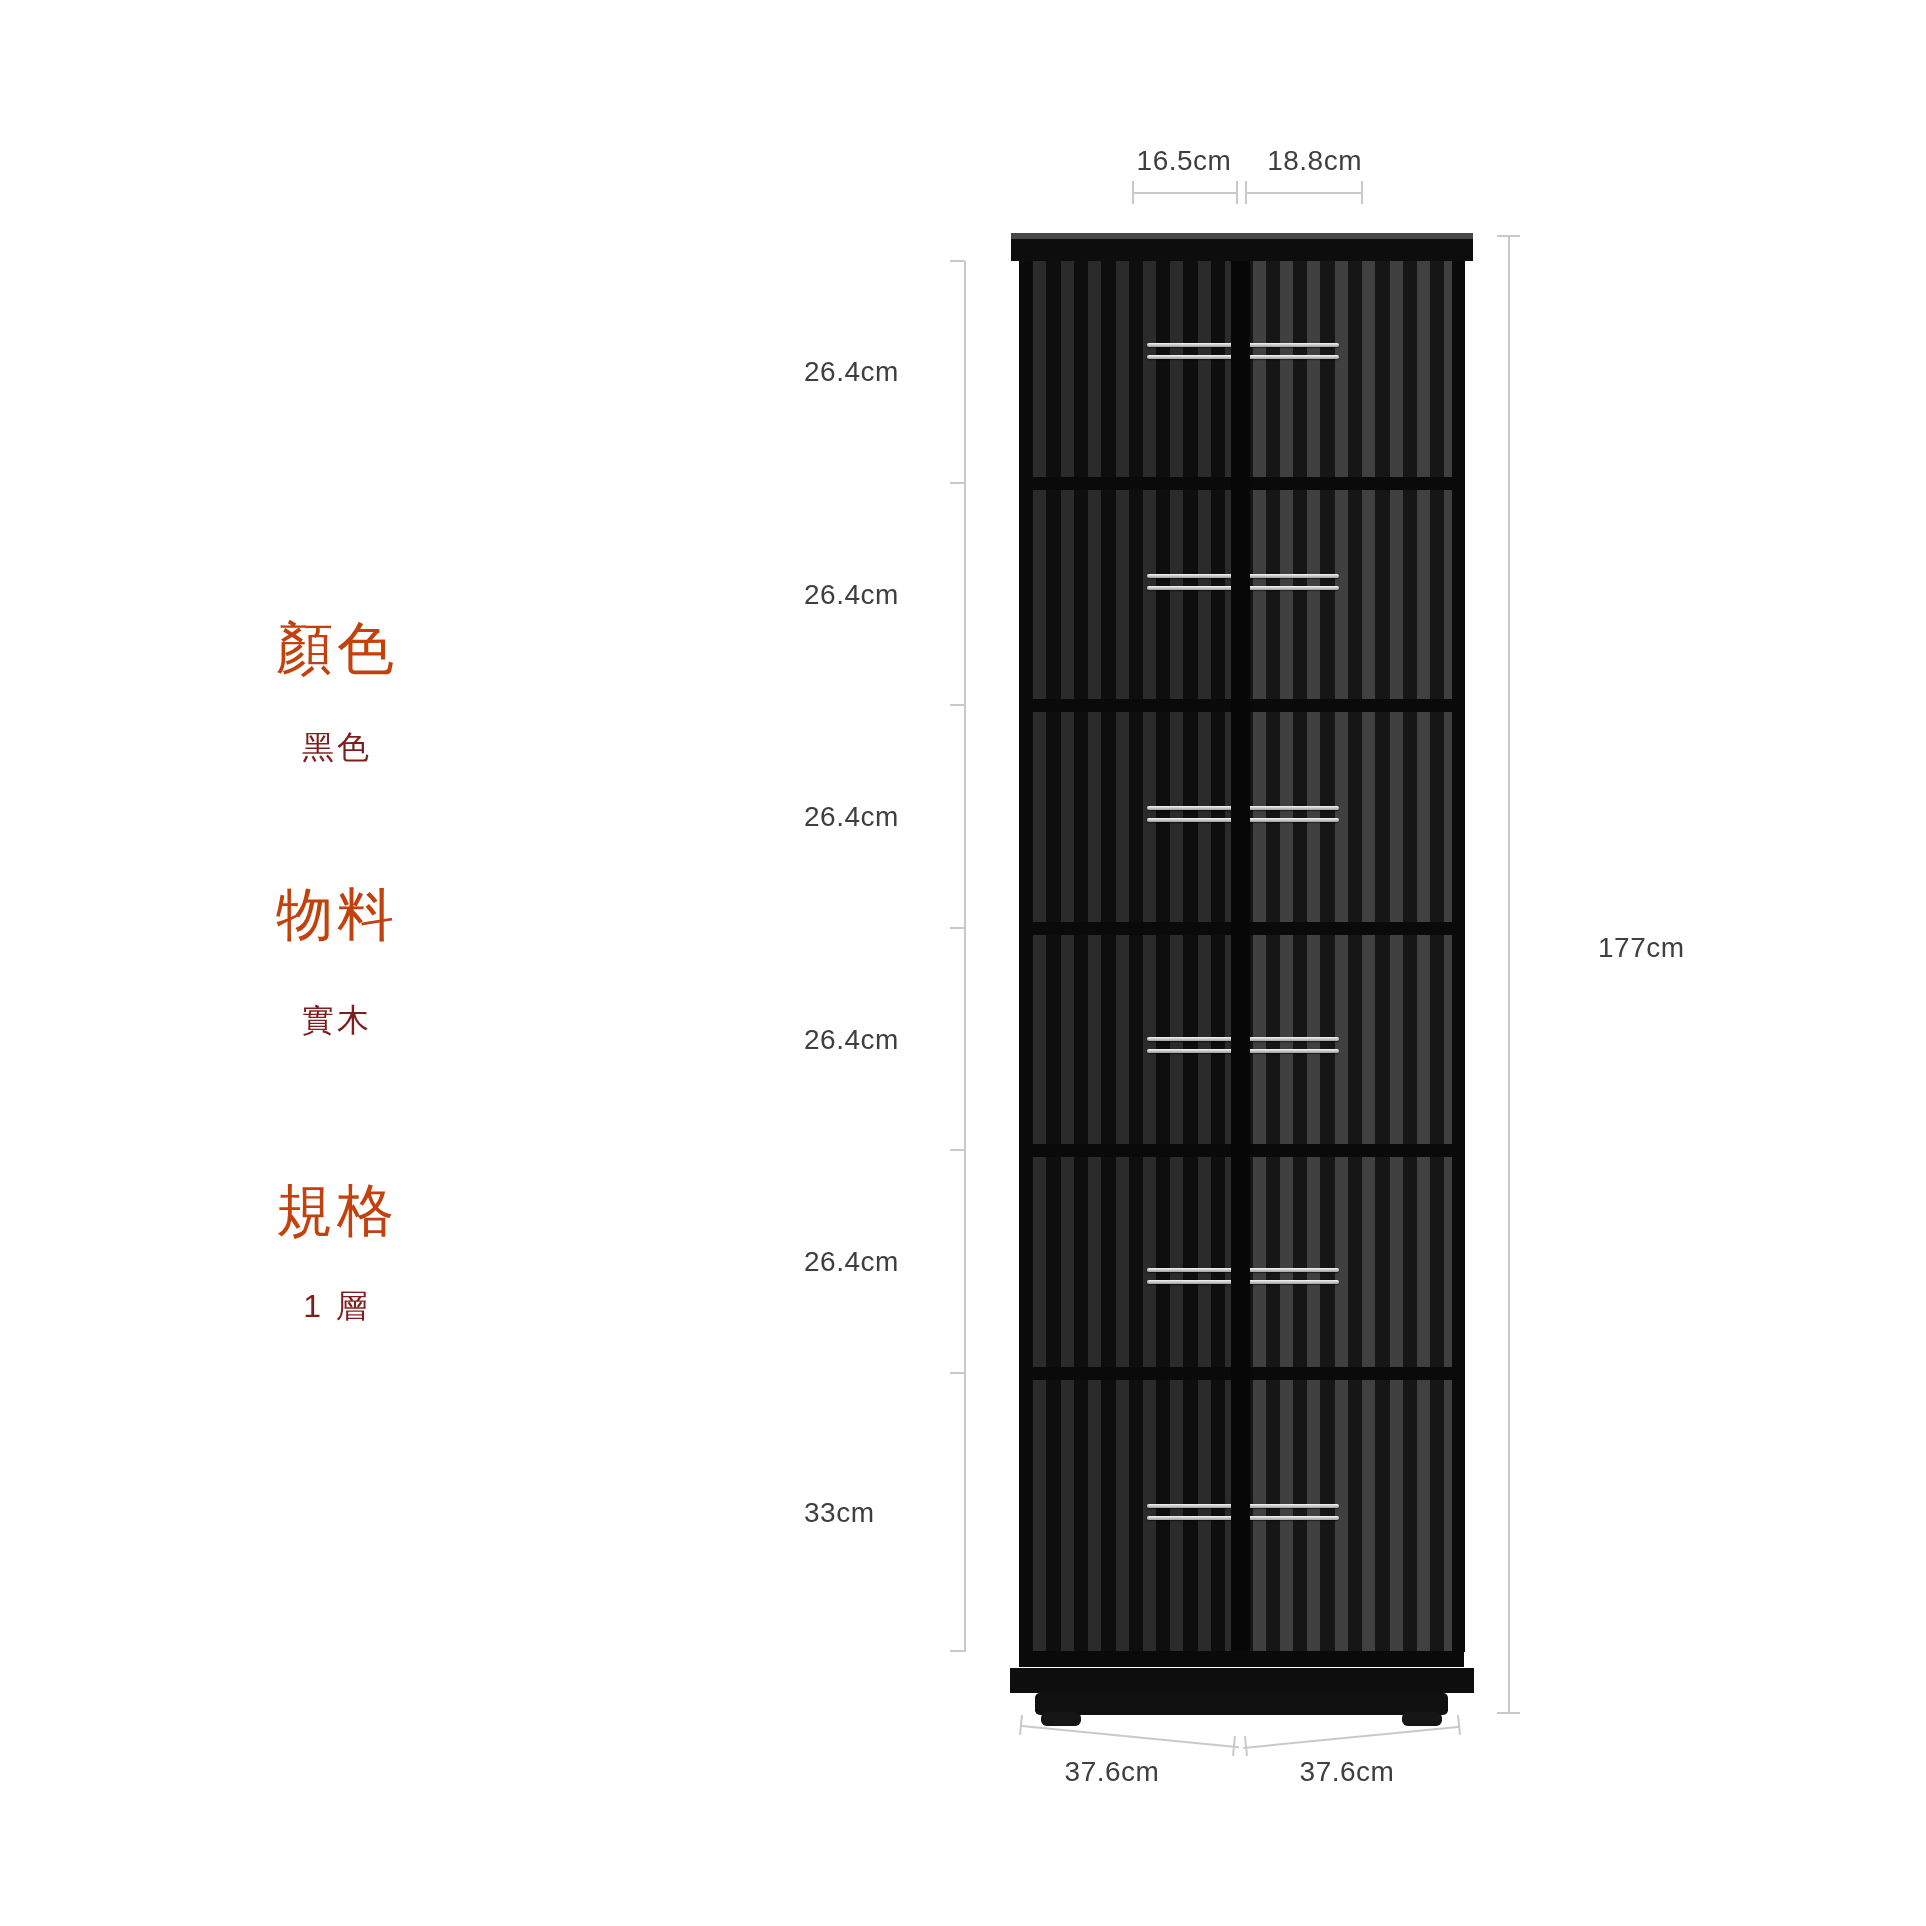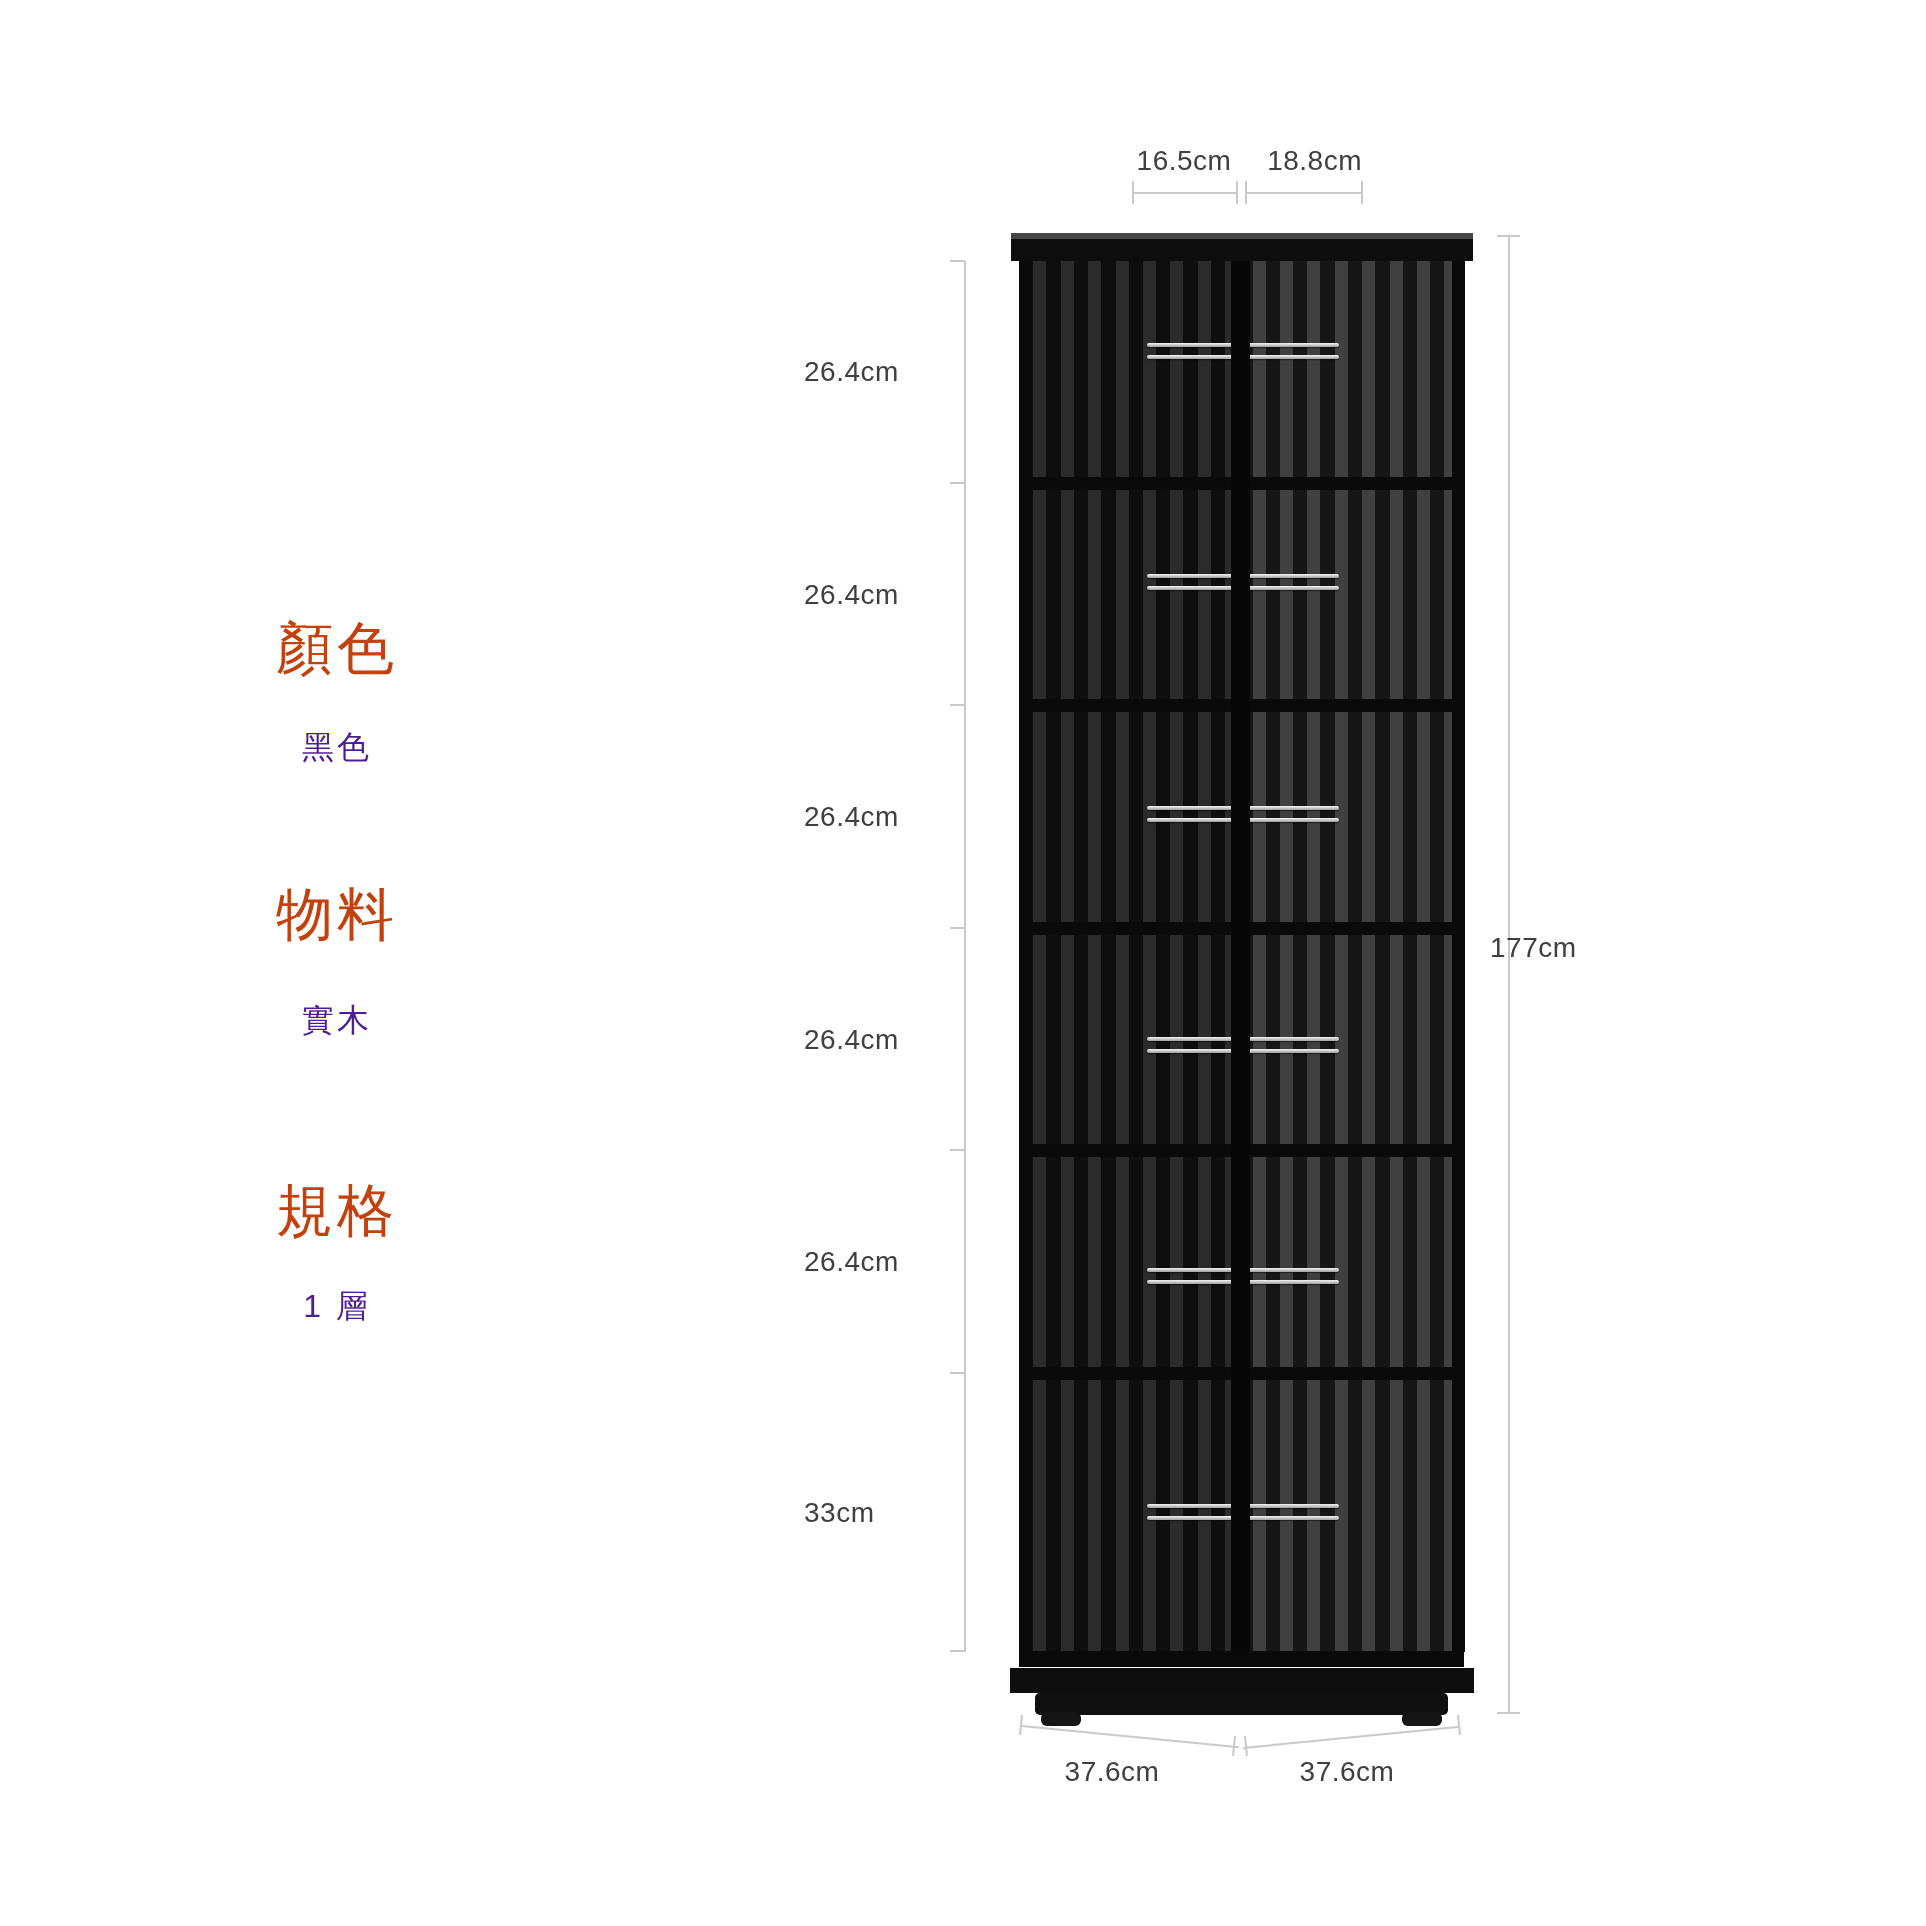--- a/index.html
+++ b/index.html
@@ -3,21 +3,21 @@
 <meta charset="utf-8">
 <style>
   * { margin:0; padding:0; box-sizing:border-box; }
   html,body { background:#ffffff; font-family:"Liberation Sans", sans-serif; }
   .canvas { position:relative; width:1926px; height:1926px; background:#ffffff; overflow:hidden; }
 
   
   .spec-title { position:absolute; left:202px; width:270px; text-align:center;
                 font-size:57px; line-height:1; color:#c2410c; letter-spacing:3.9px; }
   .spec-value { position:absolute; left:202px; width:270px; text-align:center;
-                font-size:32px; line-height:1; color:#4c1d95; letter-spacing:2.9px; }
+                font-size:32px; line-height:1; color:#7f1d1d; letter-spacing:2.9px; }
 
   
   .dim-text { position:absolute; color:#3f3f3f; font-size:28px; line-height:33px; letter-spacing:0.5px; }
   .dim-line { position:absolute; background:#c9c9c9; }
   .tick-h   { position:absolute; left:950px; width:15.4px; height:1.9px; background:#c9c9c9; }
   .tick-v   { position:absolute; width:1.9px; height:23px; background:#c9c9c9; }
   .tier-label { left:804px; width:173px; text-align:left; }
 
   
   .shelf-layer { position:absolute; inset:0; }
@@ -123,21 +123,21 @@
   <div class="dim-text tier-label" style="top:355px">26.4cm</div>
   <div class="dim-text tier-label" style="top:578px">26.4cm</div>
   <div class="dim-text tier-label" style="top:800px">26.4cm</div>
   <div class="dim-text tier-label" style="top:1023px">26.4cm</div>
   <div class="dim-text tier-label" style="top:1245px">26.4cm</div>
   <div class="dim-text tier-label" style="top:1496px">33cm</div>
 
   <div class="dim-line" style="left:1508px; top:236px; width:1.9px; height:1478px"></div>
   <div class="dim-line" style="left:1497px; top:235px; width:23px; height:1.9px"></div>
   <div class="dim-line" style="left:1497px; top:1712px; width:23px; height:1.9px"></div>
-  <div class="dim-text" style="left:1490px; top:931px">177cm</div>
+  <div class="dim-text" style="left:1598px; top:931px">177cm</div>
 
   <div class="dim-line" style="left:1022px; top:1725px; width:218px; height:1.9px; transform:rotate(5.6deg); transform-origin:left top"></div>
   <div class="dim-line" style="left:1243px; top:1747px; width:218px; height:1.9px; transform:rotate(-5.6deg); transform-origin:left top"></div>
   <div class="tick-v" style="left:1020px; top:1715px; height:20px; transform:rotate(5.6deg)"></div>
   <div class="tick-v" style="left:1233px; top:1736px; height:20px; transform:rotate(5.6deg)"></div>
   <div class="tick-v" style="left:1245px; top:1736px; height:20px; transform:rotate(-5.6deg)"></div>
   <div class="tick-v" style="left:1458px; top:1715px; height:20px; transform:rotate(-5.6deg)"></div>
   <div class="dim-text" style="left:1054px; top:1755px; width:116px; text-align:center">37.6cm</div>
   <div class="dim-text" style="left:1289px; top:1755px; width:116px; text-align:center">37.6cm</div>
 

